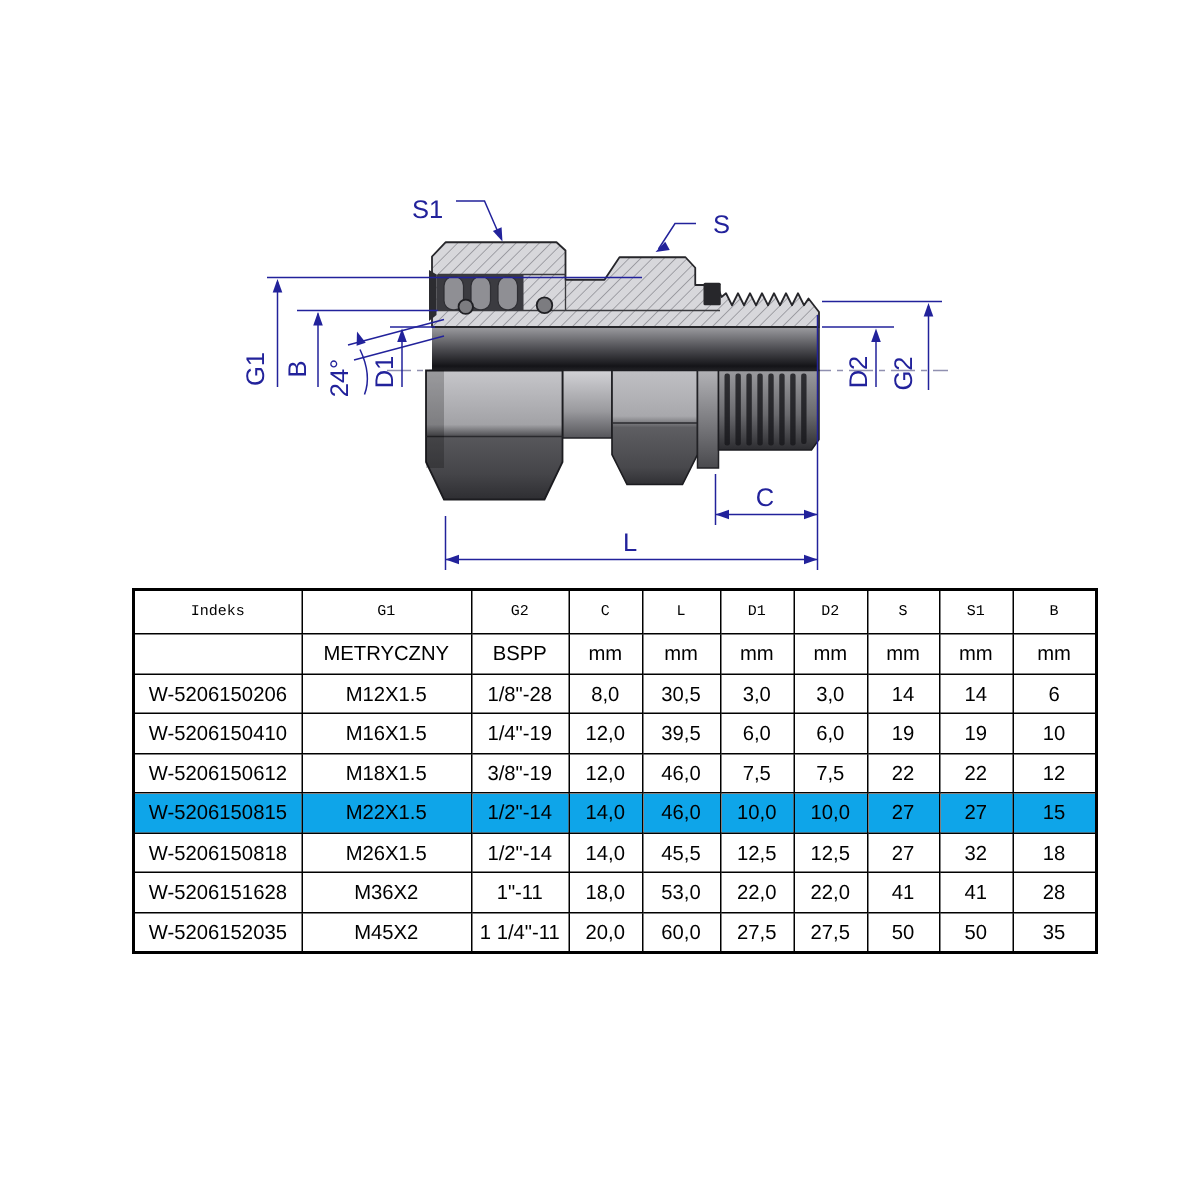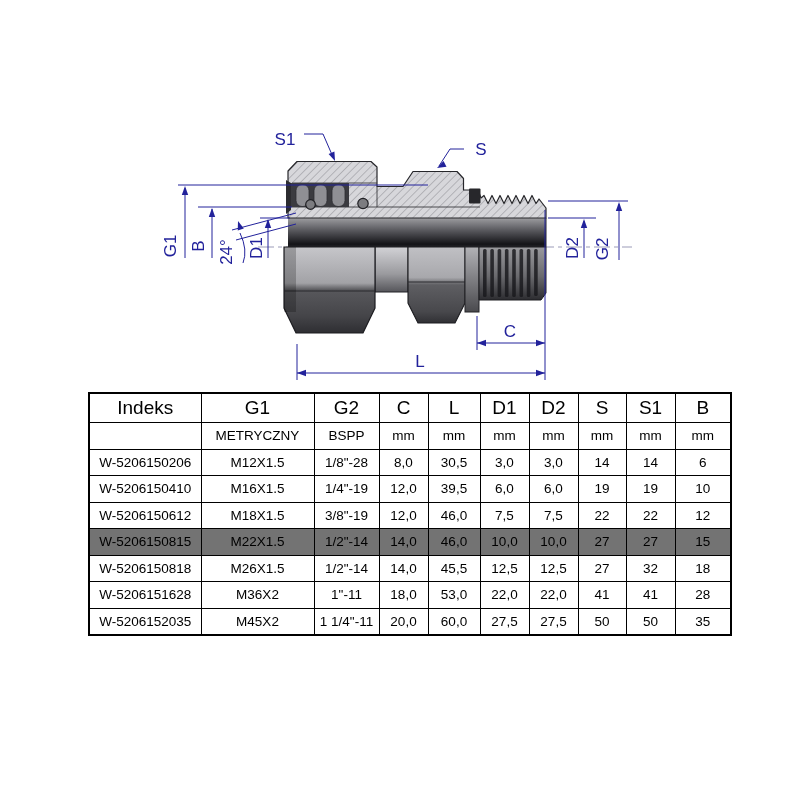--- a/index.html
+++ b/index.html
@@ -3,25 +3,25 @@
 <meta charset="utf-8">
 <style>
   html,body{margin:0;padding:0;background:#ffffff;}
   body{width:800px;height:800px;position:relative;font-family:"Liberation Sans",sans-serif;}
   #drawing{position:absolute;left:0;top:0;}
   #spec-table{position:absolute;left:88px;top:392px;border-collapse:collapse;table-layout:fixed;
     font-family:"Liberation Sans",sans-serif;color:#000;}
   #spec-table td,#spec-table th{border:1px solid #000;text-align:center;vertical-align:middle;
     padding:0;font-weight:normal;overflow:hidden;white-space:nowrap;}
   #spec-table{border:2px solid #000;}
-  #spec-table th{font-size:19px;height:28px;}
+  #spec-table th{font-size:10px;height:28px;font-family:Liberation Mono, monospace;}
   #spec-table td{font-size:13.5px;height:25.5px;}
   .c0{width:112px}.c1{width:113px}.c2{width:65px}.c3{width:49px}.c4{width:52px}
   .c5{width:49px}.c6{width:49px}.c7{width:48px}.c8{width:49px}.c9{width:56px}
-  .hl td{background:#737373;}
+  .hl td{background:#0ea5e9;}
   text{font-family:"Liberation Sans",sans-serif;}
 </style>
 </head>
 <body>
 
 <svg id="drawing" width="800" height="390" viewBox="0 0 800 390" xmlns="http://www.w3.org/2000/svg">
   <defs>
     <pattern id="hatch" patternUnits="userSpaceOnUse" width="5.5" height="5.5" patternTransform="rotate(-45)">
       <rect width="5.5" height="5.5" fill="#d7d7db"></rect>
       <line x1="0" y1="0" x2="5.5" y2="0" stroke="#8e8e94" stroke-width="1"></line>

